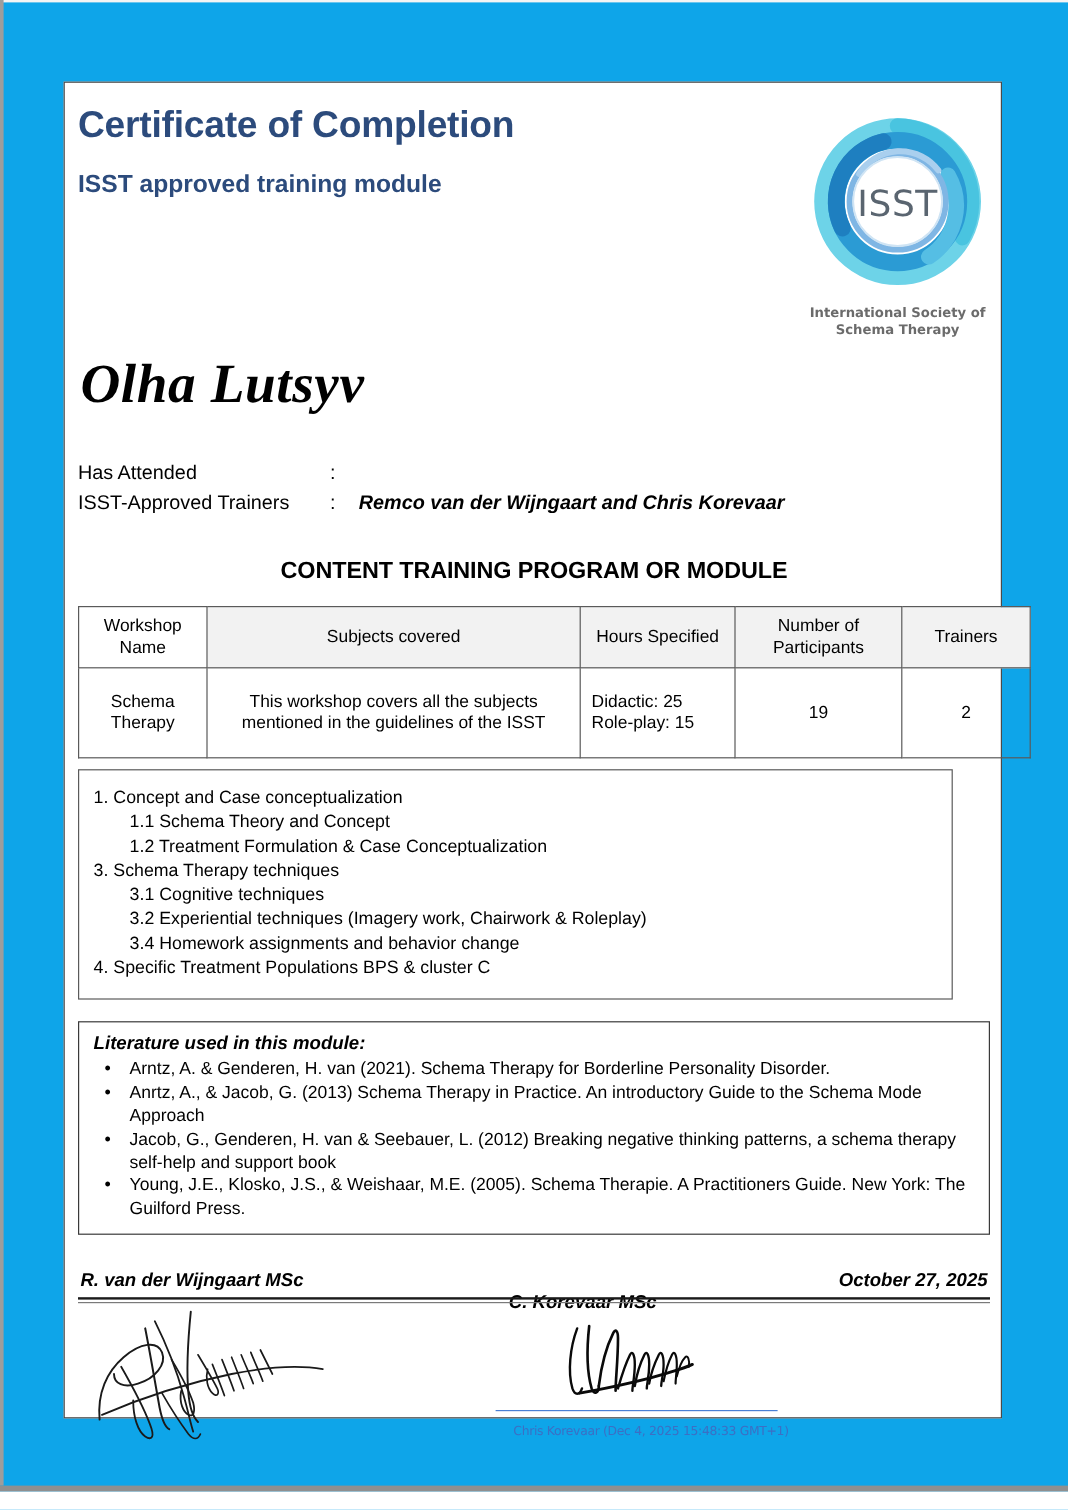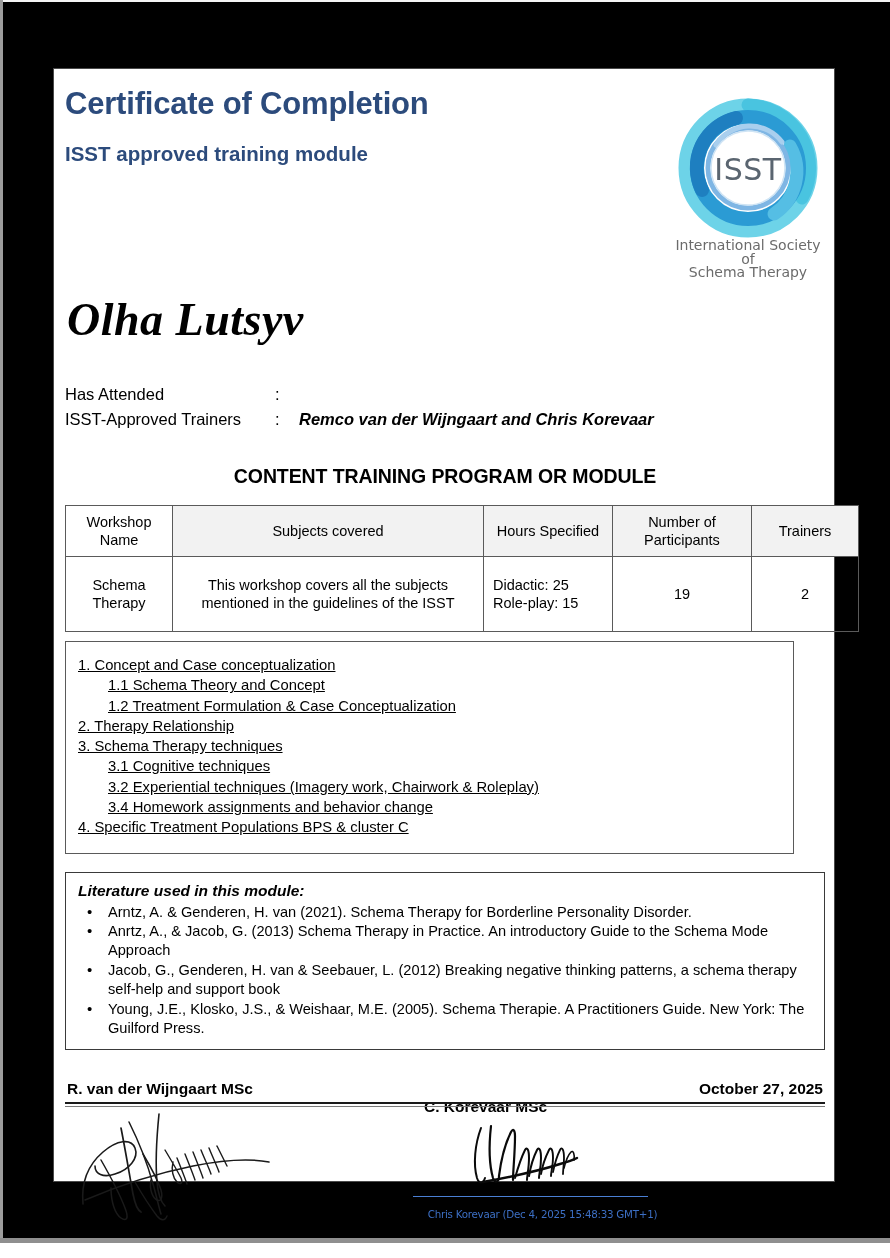--- a/index.html
+++ b/index.html
@@ -14,21 +14,21 @@
     font-family: "Liberation Sans", sans-serif;
     overflow: hidden;
   }
 
   
   .page-sheet {
     position: absolute;
     left: 0; top: 0;
     width: 890px;
     height: 1258px;
-    background: #000000;
+    background: #0ea5e9;
     box-sizing: border-box;
   }
   .page-edge-left {
     position: absolute;
     left: 0; top: 0;
     width: 3px; height: 1238px;
     background: #9d9d9d;
   }
   .page-edge-top {
     position: absolute;
@@ -97,25 +97,26 @@
     width: 160px;
     text-align: center;
   }
   .logo-mark {
     width: 140px;
     height: 140px;
     margin: 0 auto;
     display: block;
   }
   .logo-caption {
-    font-size: 14px;
+    font-size: 11px;
     color: #6b6b6b;
     line-height: 13.5px;
-    margin-top: 1px;
+    margin-top: 16px;
     font-family: "DejaVu Sans", sans-serif;
+    font-weight: bold;
   }
 
   
   .recipient-name {
     font-family: "Liberation Serif", serif;
     font-style: italic;
     font-weight: bold;
     font-size: 46px;
     color: #000;
     line-height: 52px;
@@ -208,21 +209,20 @@
     line-height: 20px;
   }
 
   
   .curriculum-box {
     border: 1px solid #5a5a5a;
     box-sizing: border-box;
     width: 729px;
     margin-top: 9px;
     padding: 13px 20px 15px 12px;
-    text-decoration: underline;
   }
   .curr-item {
     font-size: 14.8px;
     line-height: 20.3px;
     color: #000;
     white-space: nowrap;
   }
   .curr-item.level2 {
     padding-left: 30px;
   }
@@ -267,20 +267,21 @@
   .sign-area {
     margin-top: 30px;
     position: relative;
     width: 760px;
   }
   .sign-names {
     position: relative;
     height: 24px;
     font-size: 15.5px;
     font-weight: bold;
+    font-style: italic;
     color: #000;
   }
   .sign-name-left {
     position: absolute;
     left: 2px;
     top: 0;
     white-space: nowrap;
   }
   .sign-name-mid {
     position: absolute;
@@ -421,21 +422,20 @@
             <td>19</td>
             <td>2</td>
           </tr>
         </tbody>
       </table>
 
       <div class="curriculum-box">
         <div class="curr-item">1. Concept and Case conceptualization</div>
         <div class="curr-item level2">1.1 Schema Theory and Concept</div>
         <div class="curr-item level2">1.2 Treatment Formulation &amp; Case Conceptualization</div>
-        <div class="curr-item">2. Therapy Relationship</div>
         <div class="curr-item">3. Schema Therapy techniques</div>
         <div class="curr-item level2">3.1 Cognitive techniques</div>
         <div class="curr-item level2">3.2 Experiential techniques (Imagery work, Chairwork &amp; Roleplay)</div>
         <div class="curr-item level2">3.4 Homework assignments and behavior change</div>
         <div class="curr-item">4. Specific Treatment Populations BPS &amp; cluster C</div>
       </div>
 
       <div class="literature-box">
         <div class="lit-title">Literature used in this module:</div>
         <ul class="lit-list">

